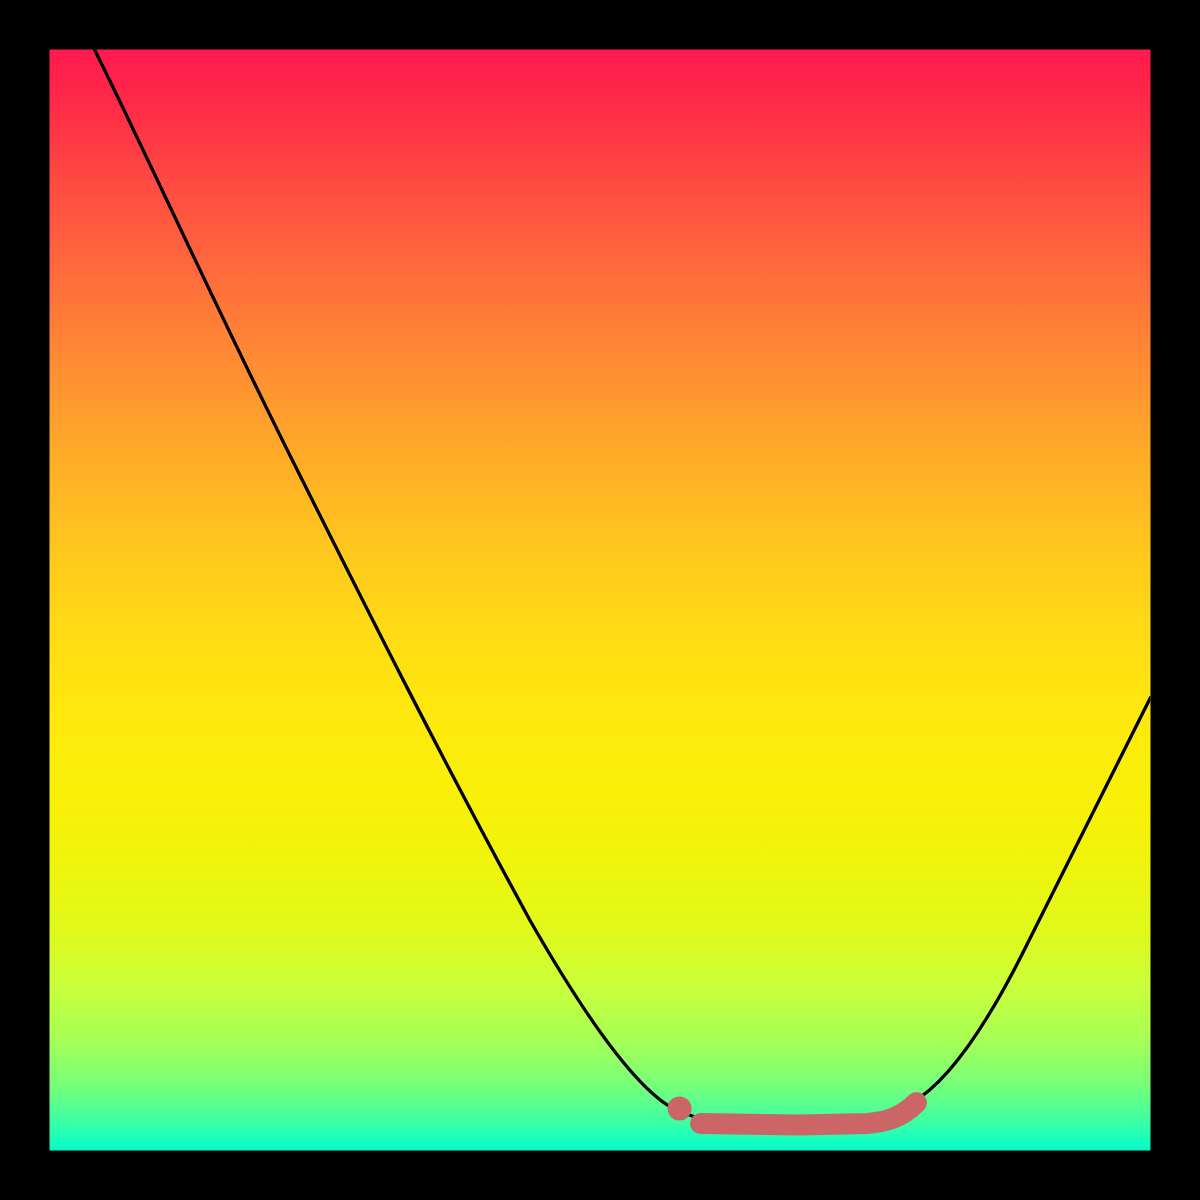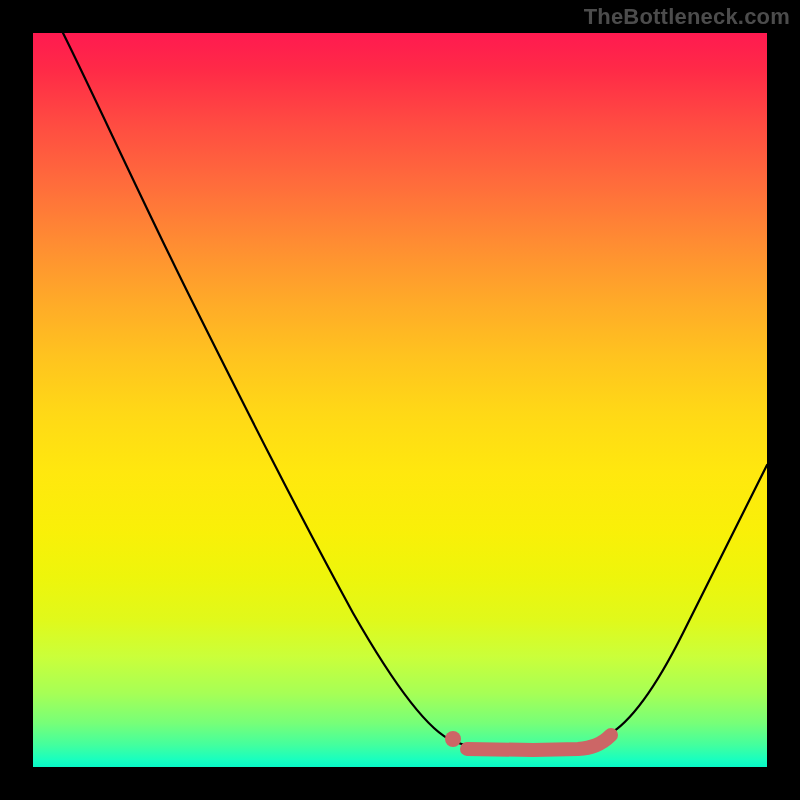--- a/index.html
+++ b/index.html
@@ -70,21 +70,20 @@
     stroke-linejoin: round;
   }
   .accent-dot {
     fill: #cc6666;
   }
 </style>
 </head>
 <body>
 <div class="container">
 
-<div class="watermark">TheBottleneck.com</div>
 
 <div class="plot-area">
   <svg class="curves" viewBox="0 0 734 734">
 
     <path class="curve-line" d="M 30 0
          C 60 60, 110 170, 160 270
          C 210 370, 260 470, 320 580
          C 360 650, 395 698, 420 708
          C 445 718, 470 718, 500 717
          C 530 716, 555 713, 575 702

